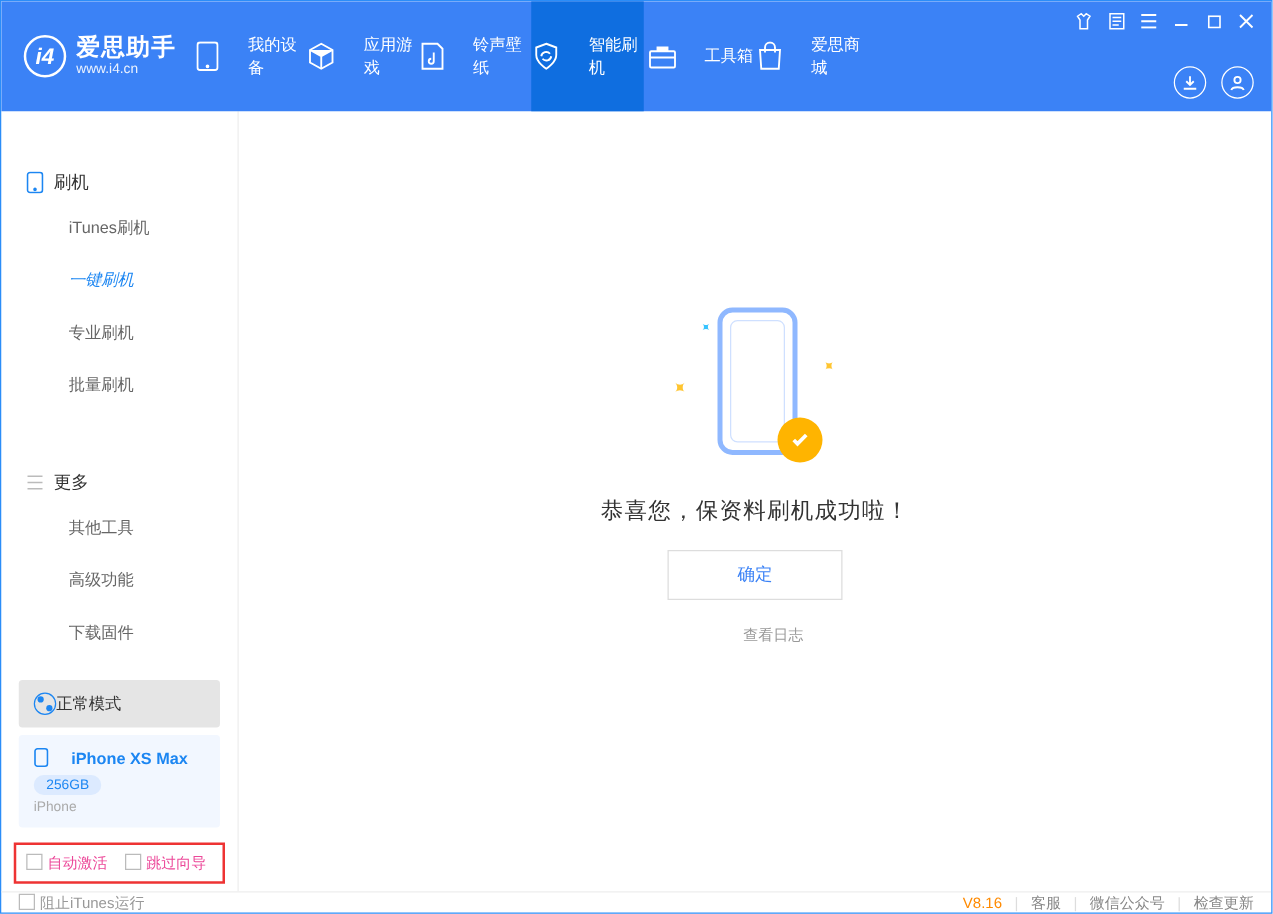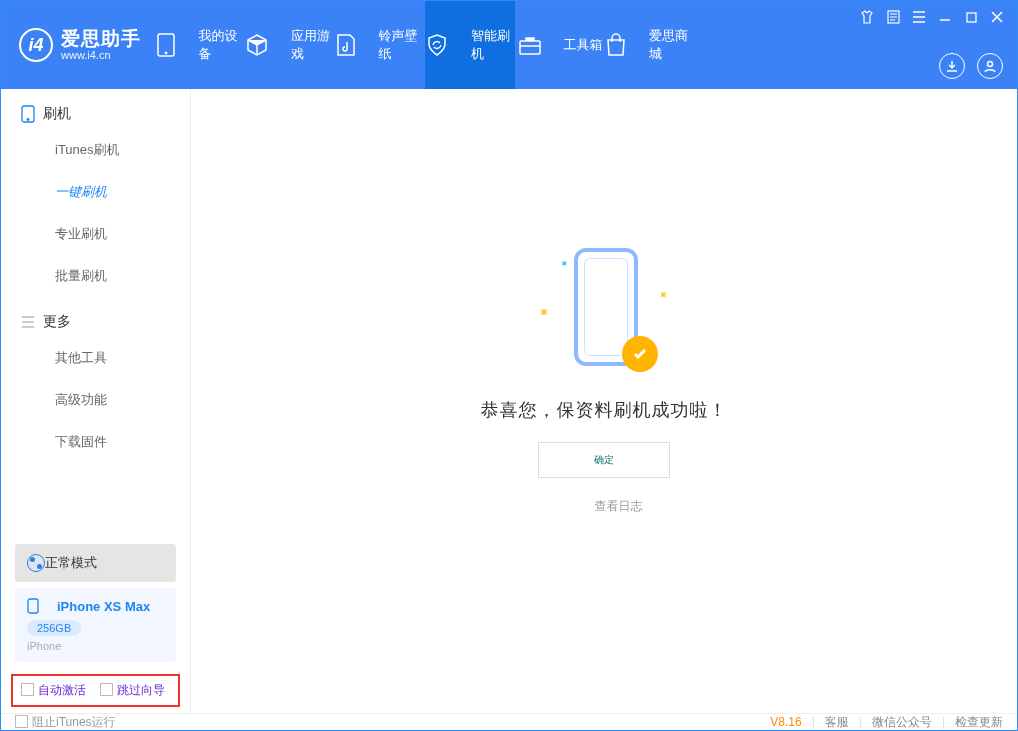--- a/index.html
+++ b/index.html
@@ -20,53 +20,53 @@
 .nav-ico svg { fill: #fff; stroke: #fff; }
 
 .header-right { position: absolute; right: 12px; top: 8px; display: flex; gap: 10px; align-items: center; }
 .win-btn { width: 16px; height: 16px; display: flex; align-items: center; justify-content: center; cursor: pointer; color: #fff; }
 .header-right2 { position: absolute; right: 14px; bottom: 10px; display: flex; gap: 12px; }
 .circ-btn { width: 26px; height: 26px; border: 1.5px solid #fff; border-radius: 50%; display: flex; align-items: center; justify-content: center; cursor: pointer; }
 
 
 .body { display: flex; height: 624px; }
 .sidebar { width: 190px; border-right: 1px solid #eee; display: flex; flex-direction: column; font-size: 13px; color: #555; }
-.side-group { padding: 16px 0 6px 20px; font-size: 14px; color: #333; display: flex; align-items: center; gap: 8px; }
+.side-group { padding: 16px 0 6px 20px; font-size: 14px; color: #333; display: flex; align-items: center; gap: 8px; margin-top: 32px; }
 .side-item { padding: 12px 0 12px 54px; cursor: pointer; color: #666; }
 .side-item.active { color: #1c86f2; font-style: italic; }
 .side-spacer { flex: 1; }
 
 .mode-box { margin: 6px 14px; background: #e5e5e5; border-radius: 3px; padding: 10px 12px; display: flex; align-items: center; gap: 0; color: #333; font-size: 13px; }
 .mode-ico { width: 18px; height: 18px; border: 1.5px solid #1c86f2; border-radius: 50%; position: relative; }
 .mode-ico::before, .mode-ico::after { content: ""; position: absolute; background: #1c86f2; border-radius: 50%; }
 .mode-ico::before { width: 5px; height: 5px; left: 2px; top: 2px; }
 .mode-ico::after { width: 5px; height: 5px; right: 2px; bottom: 2px; }
 
 .device-box { margin: 0 14px 6px; background: #f2f7ff; border-radius: 3px; padding: 10px 12px; }
 .device-name { color: #1c86f2; font-weight: 600; font-size: 13px; display: flex; align-items: center; gap: 18px; }
 .device-badge { display: inline-block; background: #dceaff; color: #1c86f2; font-size: 11px; padding: 2px 10px; border-radius: 10px; margin-top: 6px; }
 .device-sub { font-size: 11px; color: #aaa; margin-top: 4px; }
 
-.check-row { margin: 6px 10px; border: 2px solid #e33; padding: 6px 8px; display: flex; gap: 14px; font-size: 12px; color: #6d28d9; align-items: flex-end; }
+.check-row { margin: 6px 10px; border: 2px solid #e33; padding: 6px 8px; display: flex; gap: 14px; font-size: 12px; color: #ec4899; align-items: flex-end; }
 .chk { width: 13px; height: 13px; border: 1px solid #bbb; display: inline-block; margin-right: 4px; vertical-align: -2px; }
 
 
 .main { flex: 1; display: flex; flex-direction: column; align-items: center; justify-content: center; gap: 20px; padding-bottom: 40px; }
 .phone-pic { position: relative; width: 120px; height: 130px; }
 .spark { position: absolute; color: #36c3ff; font-size: 18px; }
 .spark.s1 { left: -6px; top: 56px; font-size: 14px; transform: rotate(45deg); color: #ffc530; }
 .spark.s2 { left: 16px; top: 10px; font-size: 10px; color: #36c3ff; transform: rotate(45deg); }
 .spark.s3 { right: -4px; top: 40px; font-size: 12px; color: #ffc530; transform: rotate(45deg); }
 .phone { position: absolute; left: 30px; top: 0; width: 64px; height: 118px; border: 4px solid #8fb8ff; border-radius: 12px; }
 .phone::before { content: ""; position: absolute; inset: 6px; border: 1px solid #cfe0ff; border-radius: 6px; }
 .badge-ok { position: absolute; right: 6px; bottom: 6px; width: 36px; height: 36px; background: #ffb400; border-radius: 50%; display: flex; align-items: center; justify-content: center; }
 .badge-ok svg { stroke: #fff; stroke-width: 3; fill: none; }
 
 .msg { font-size: 18px; color: #333; letter-spacing: 1px; }
-.ok-btn { border: 1px solid #ddd; background: #fff; padding: 10px 55px; font-size: 10px; color: #0f766e; cursor: pointer; }
+.ok-btn { border: 1px solid #ddd; background: #fff; padding: 10px 55px; font-size: 14px; color: #3b82f6; cursor: pointer; }
 .log-link { font-size: 12px; color: #999; cursor: pointer; margin-left: 29px; }
 
 
 .footer { height: 17px; border-top: 1px solid #eee; display: flex; align-items: center; font-size: 12px; color: #999; padding: 0 14px; }
 .footer .left { display: flex; align-items: center; gap: 6px; }
 .footer .right { margin-left: auto; display: flex; align-items: center; gap: 10px; }
 .footer .sep { color: #ddd; }
 .footer .ver { color: #ff8a00; }
 .footer a { color: #888; cursor: pointer; }
 </style>

